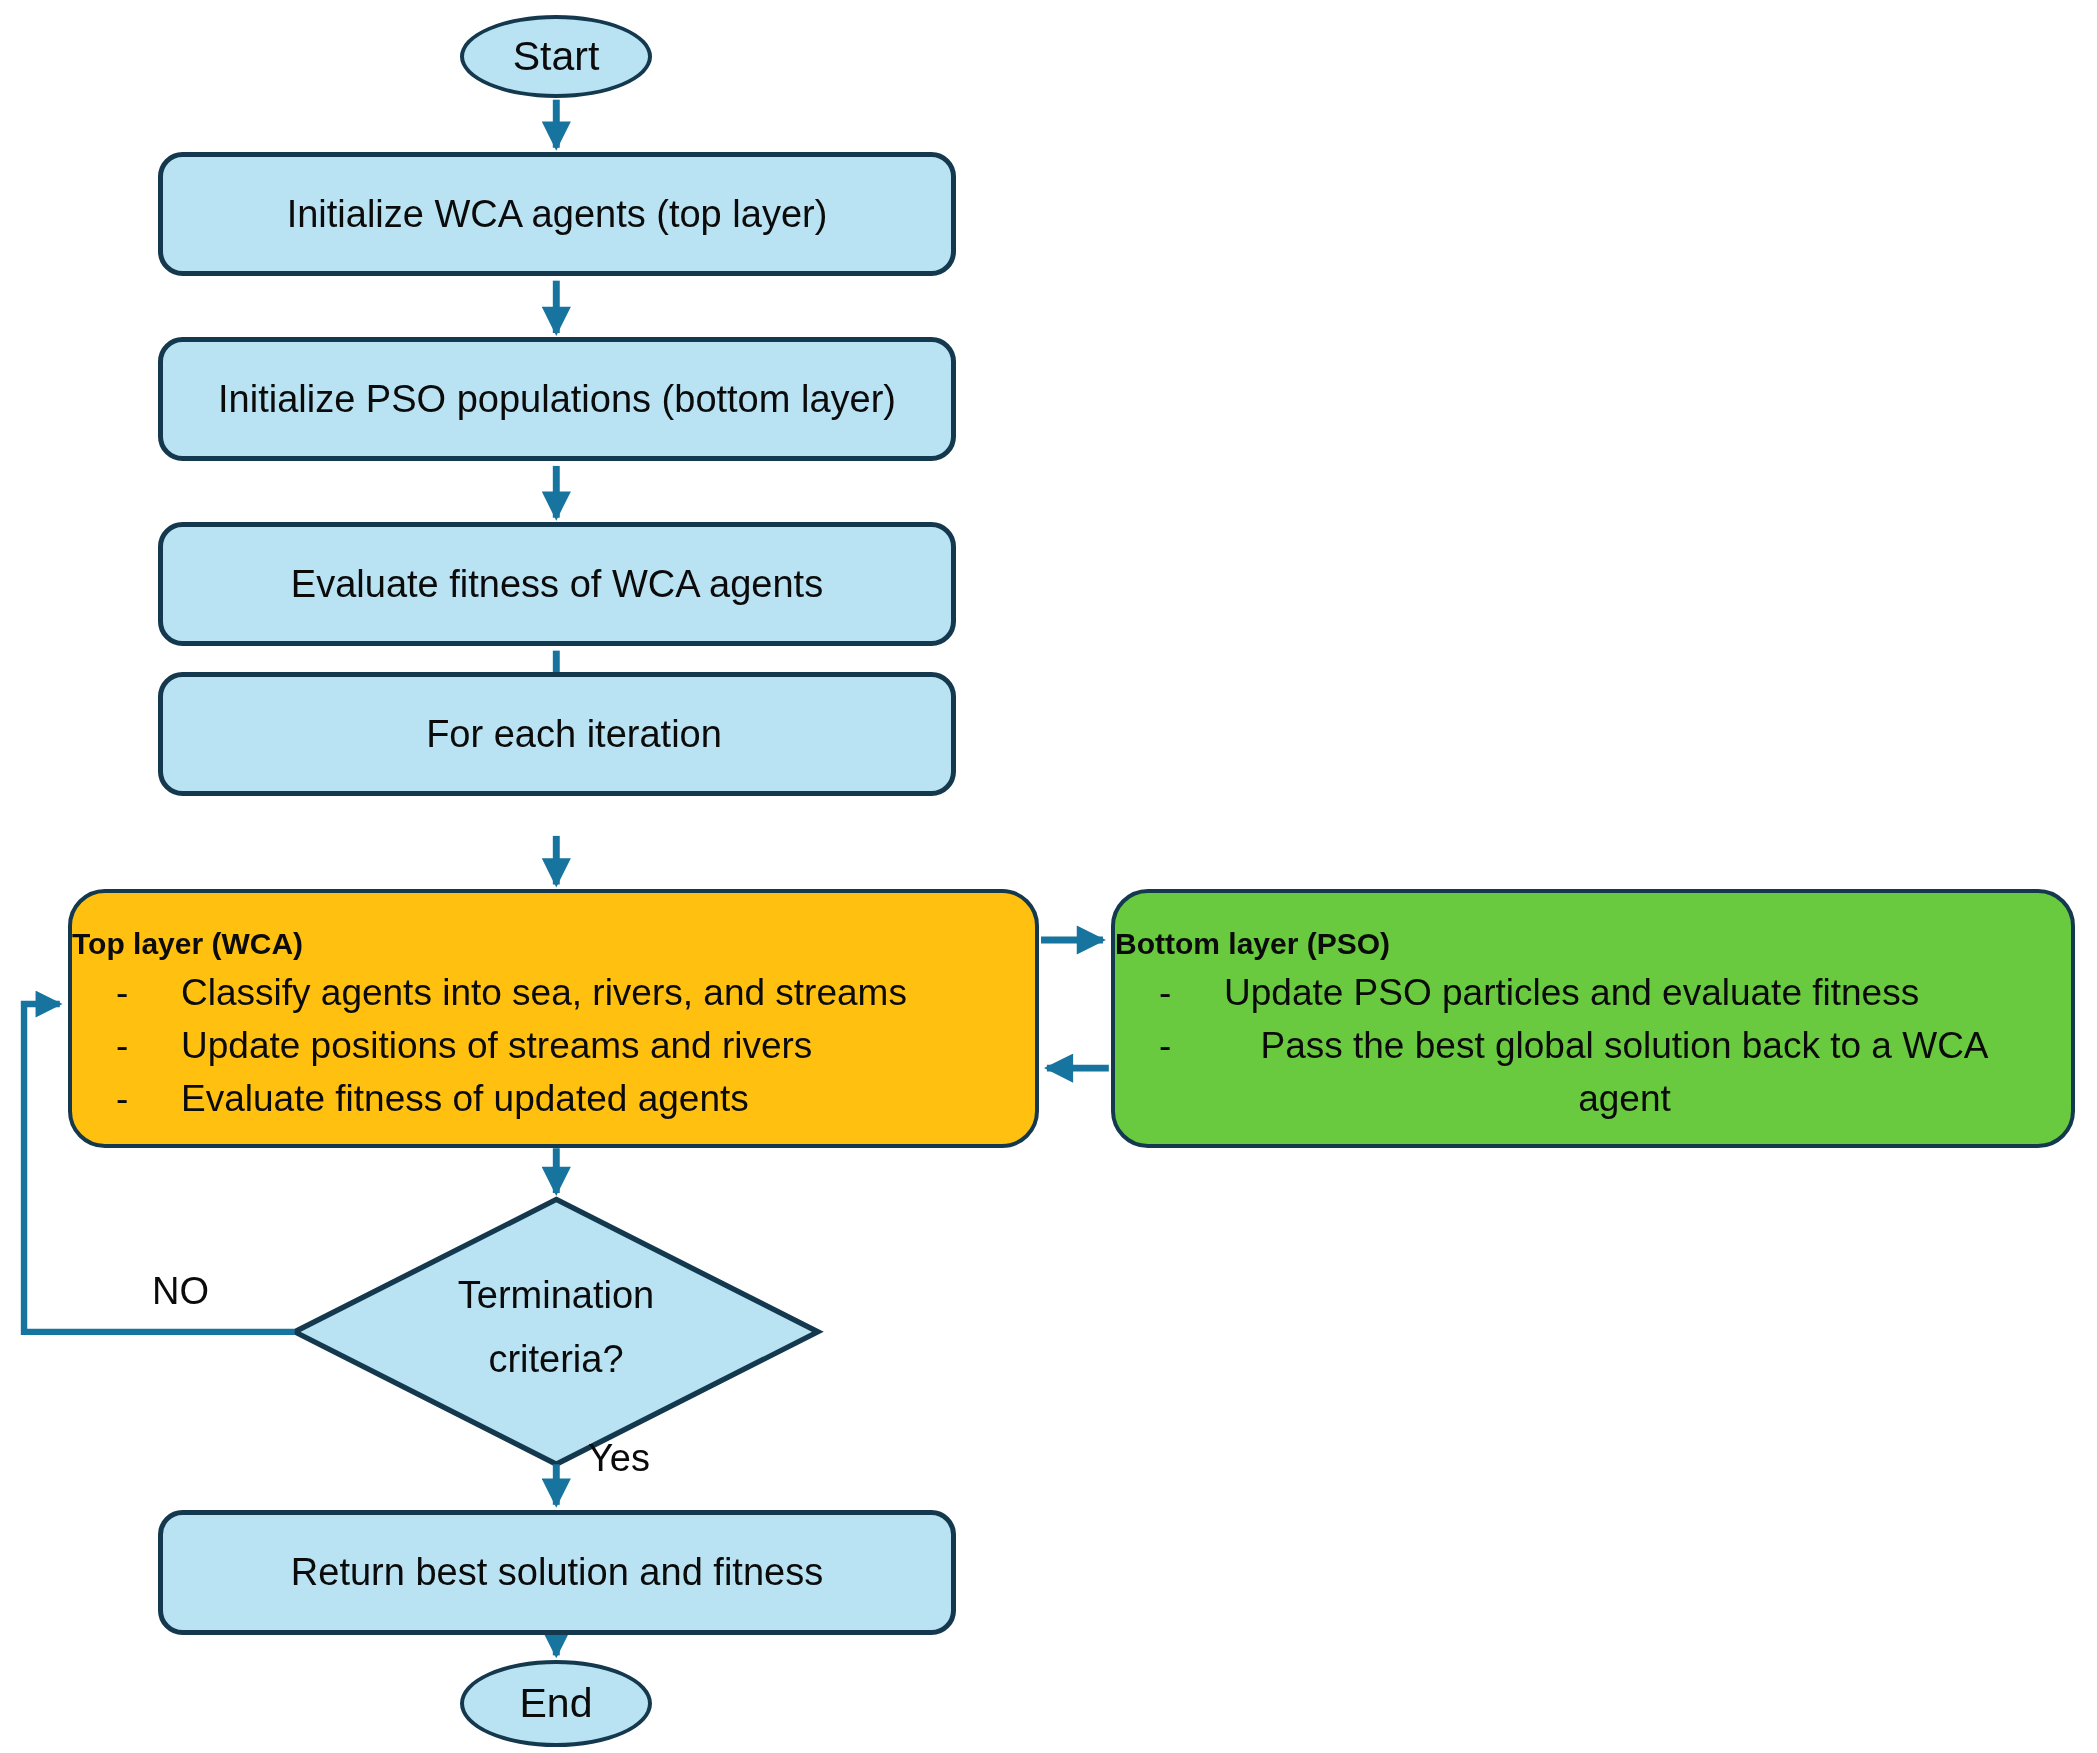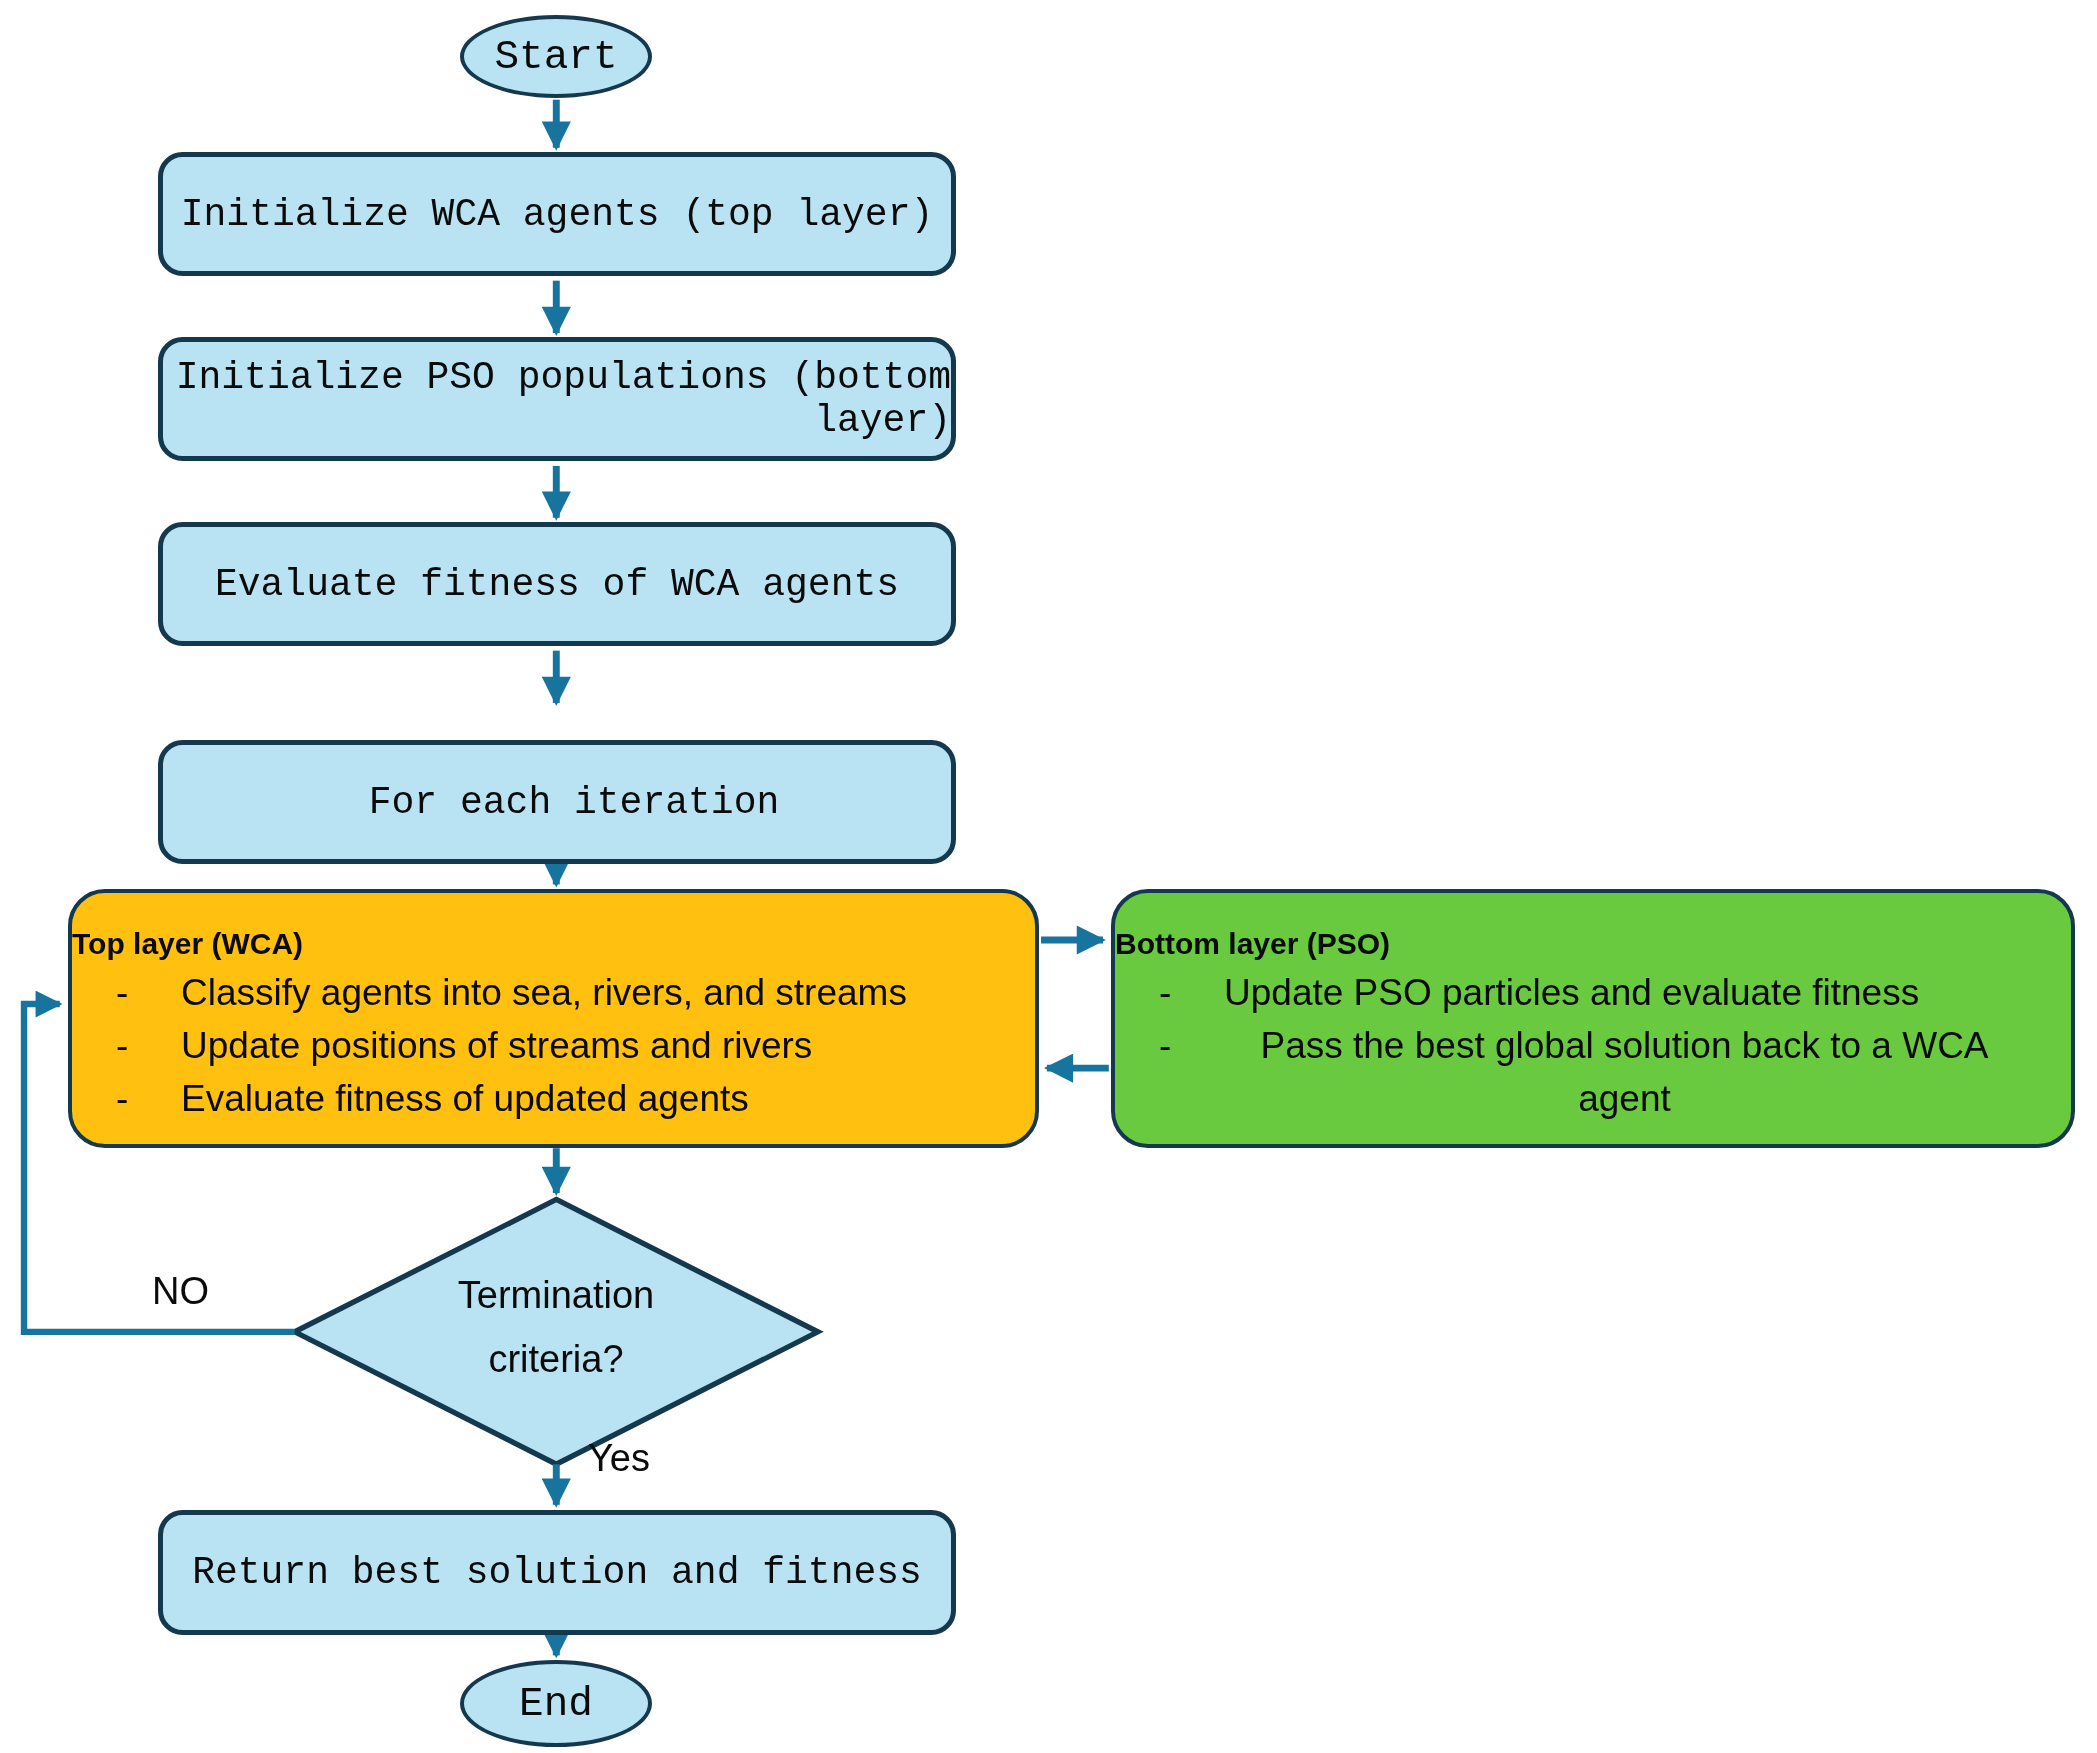--- a/index.html
+++ b/index.html
@@ -45,21 +45,20 @@
   }
   marker path { fill: var(--arrow); }
 
   .node {
     position: absolute;
     box-sizing: border-box;
     display: flex;
     align-items: center;
     justify-content: center;
     text-align: right;
-    font-family: Liberation Mono, monospace;
   }
   .oval {
     background: var(--node_fill_blue);
     border: 4.8px solid var(--node_border);
     border-radius: 50%;
     font-size: 41px;
   }
   .step {
     background: var(--node_fill_blue);
     border: 5.3px solid var(--node_border);
@@ -170,21 +169,21 @@
   </div>
 
   <div class="node step" style="top:337px;">
     <span>Initialize PSO populations (bottom layer)</span>
   </div>
 
   <div class="node step" style="top:522px;">
     <span>Evaluate fitness of WCA agents</span>
   </div>
 
-  <div class="node step" style="top:740px;padding-left:34px;">
+  <div class="node step" style="top:672px;padding-left:34px;">
     <span>For each iteration</span>
   </div>
 
   <div class="bigbox top-layer">
     <div class="box-title">Top layer (WCA)</div>
     <div class="bullet-row" style="top:73px;">
       <span class="dash">-</span>
       <span class="btxt">Classify agents into sea, rivers, and streams</span>
     </div>
     <div class="bullet-row" style="top:126px;">

